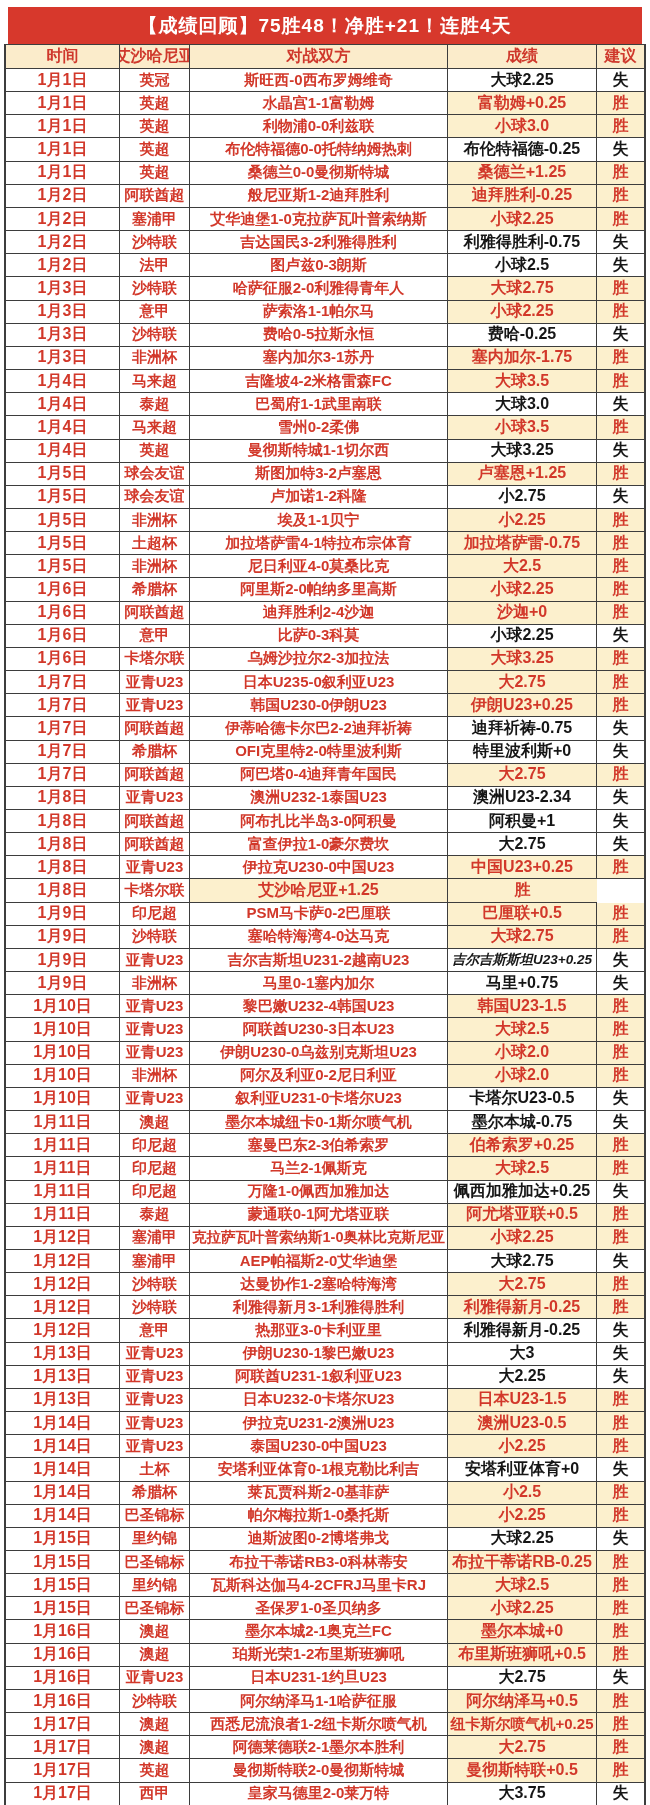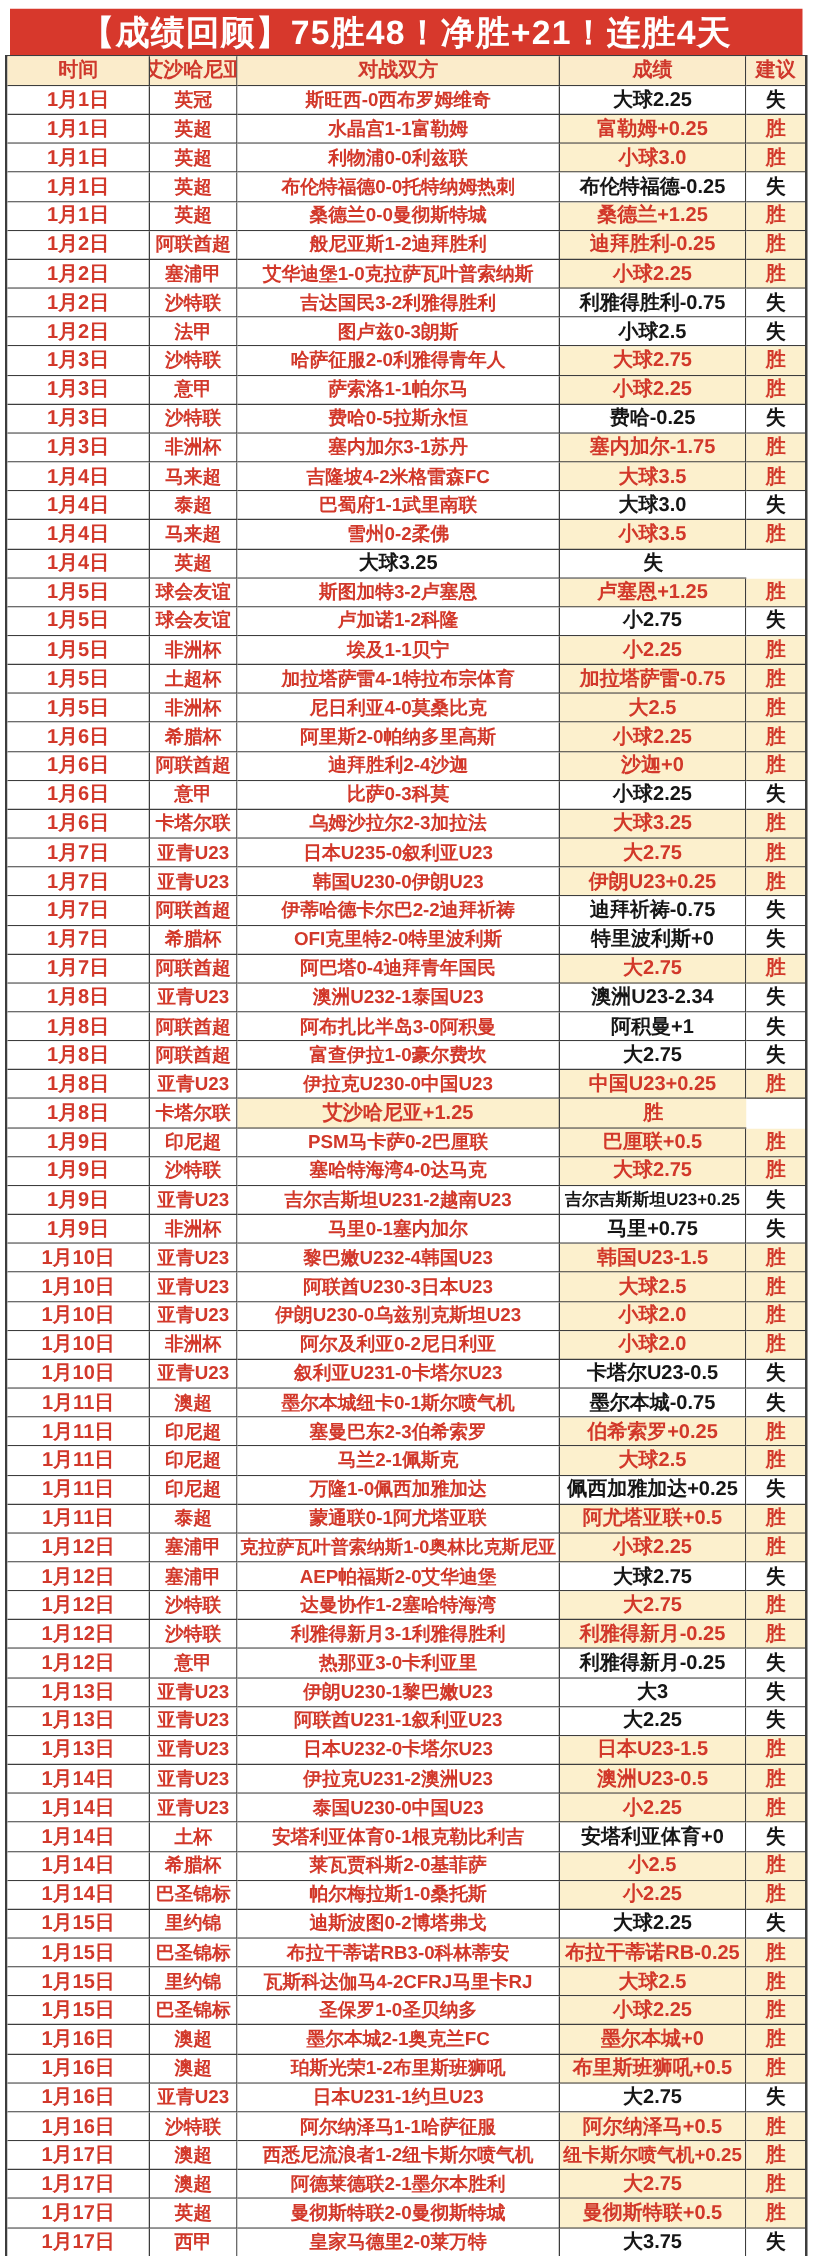--- a/index.html
+++ b/index.html
@@ -8,21 +8,21 @@
     width:650px;
     font-family:"Liberation Sans","DejaVu Sans",sans-serif;
     font-weight:bold;
     -webkit-font-smoothing:antialiased;
   }
   .title-bar {
     margin:7px 8px 0 8px;
     height:37px;
     background:#d7382c;
     color:#ffffff;
-    font-size:27px;
+    font-size:19px;
     letter-spacing:1px;
     display:flex; align-items:center; justify-content:center;
     white-space:nowrap;
   }
   .results-table {
     margin:0 4px;
     border:2px solid #3d3d3d;
     border-top:1px solid #3d3d3d;
   }
   .grid-row {
@@ -339,20 +339,23 @@
           <span class="fit">胜</span>
         </div>
       </div>
       <div class="grid-row data-row">
         <div class="cell c0">
           <span class="fit">1月4日</span>
         </div>
         <div class="cell c1">
           <span class="fit">英超</span>
         </div>
+        <div class="cell c2">
+          <span class="fit">曼彻斯特城1-1切尔西</span>
+        </div>
         <div class="cell c3 loss">
           <span class="fit">大球3.25</span>
         </div>
         <div class="cell c4 loss">
           <span class="fit">失</span>
         </div>
       </div>
       <div class="grid-row data-row">
         <div class="cell c0">
           <span class="fit">1月5日</span>
@@ -711,21 +714,21 @@
         <div class="cell c0">
           <span class="fit">1月9日</span>
         </div>
         <div class="cell c1">
           <span class="fit">亚青U23</span>
         </div>
         <div class="cell c2">
           <span class="fit">吉尔吉斯坦U231-2越南U23</span>
         </div>
         <div class="cell c3 loss">
-          <span class="fit" style="font-size: 13.5px;">吉尔吉斯斯坦U23+0.25</span>
+          <span class="fit" style="font-size: 13.5px; font-style: italic;">吉尔吉斯斯坦U23+0.25</span>
         </div>
         <div class="cell c4 loss">
           <span class="fit">失</span>
         </div>
       </div>
       <div class="grid-row data-row">
         <div class="cell c0">
           <span class="fit">1月9日</span>
         </div>
         <div class="cell c1">

